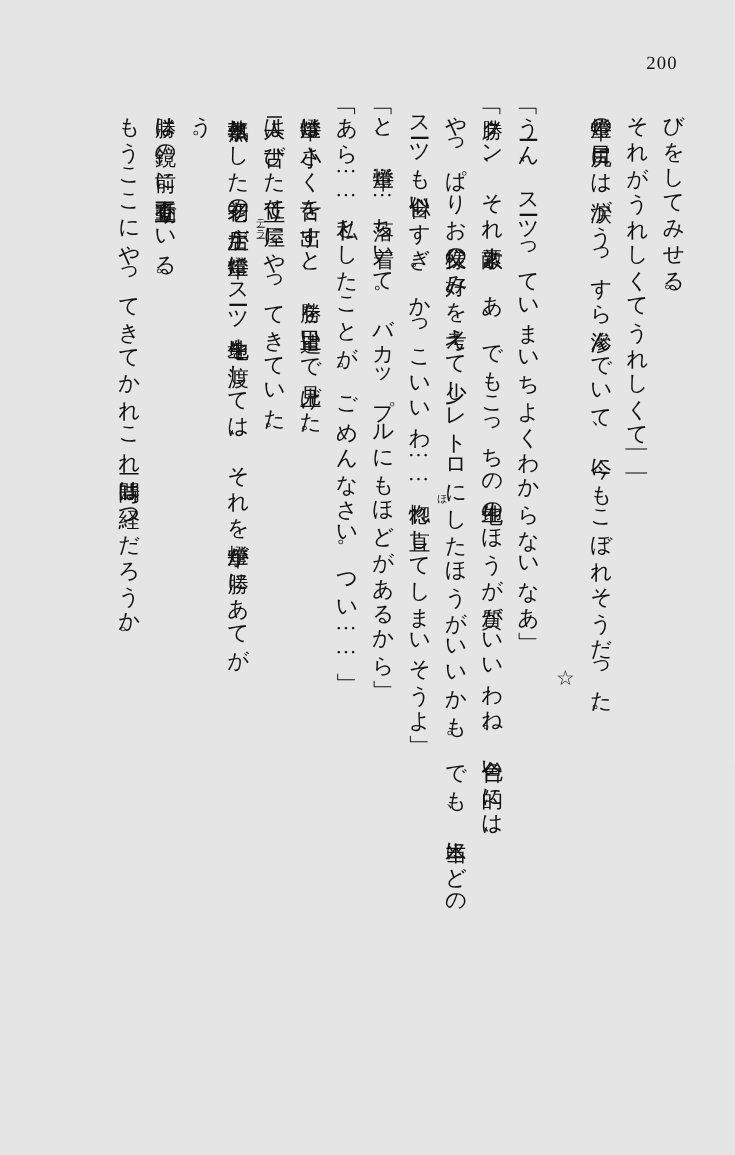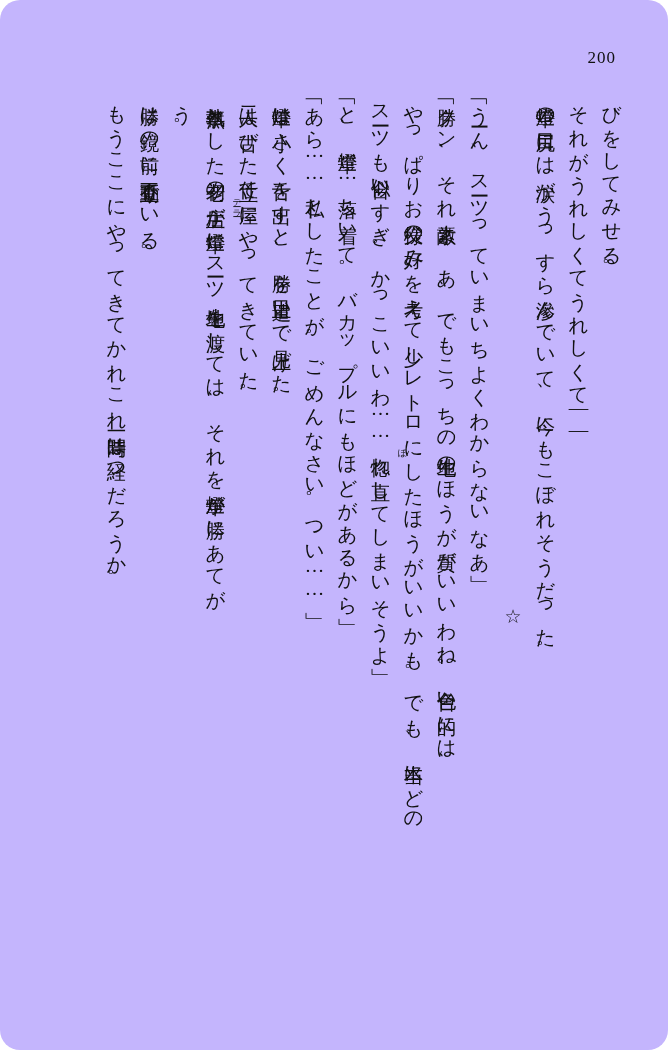--- a/index.html
+++ b/index.html
@@ -4,25 +4,24 @@
 <style>
   html, body {
     margin: 0;
     padding: 0;
     background: #ffffff;
   }
   #page {
     position: relative;
     width: 668px;
     height: 1050px;
-    background: #c4b5fd;
+    background: #e5e5e5;
     overflow: hidden;
     font-family: "Liberation Serif", "DejaVu Serif", serif;
     color: #111111;
-    border-radius: 20px;
   }
   #page-number {
     position: absolute;
     top: 48px;
     right: 52px;
     font-size: 17px;
     letter-spacing: 1px;
     color: #111111;
     font-family: "Liberation Serif", "DejaVu Serif", serif;
   }

